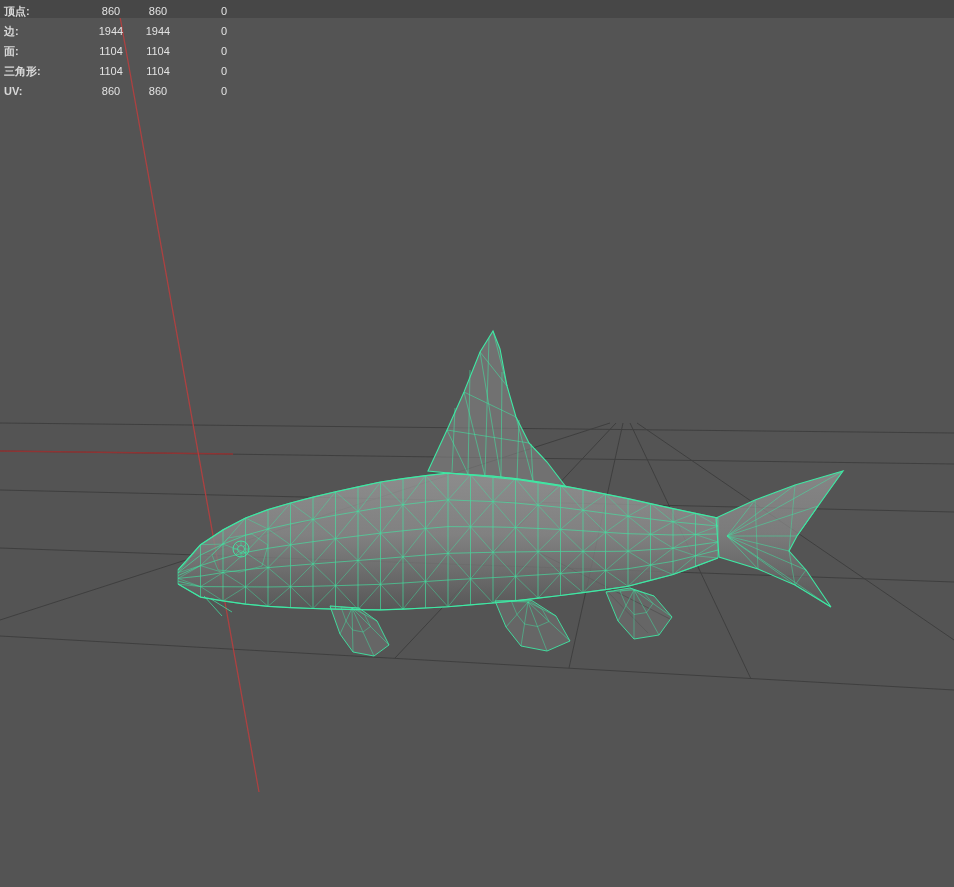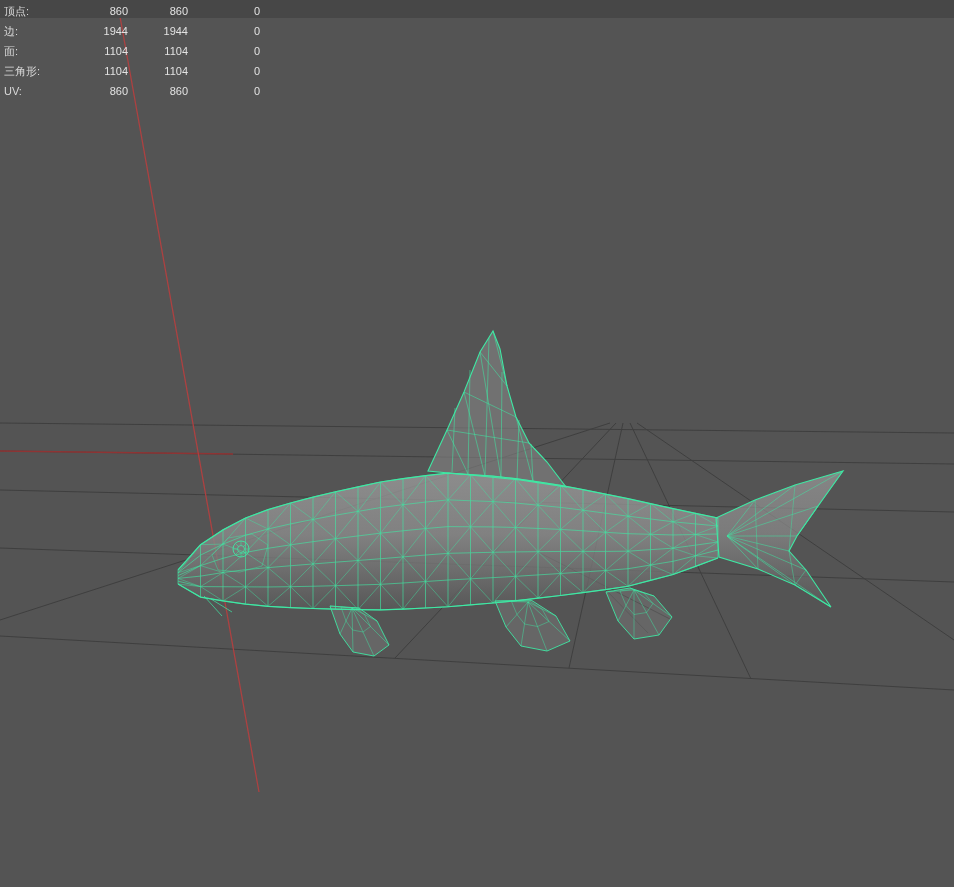--- a/index.html
+++ b/index.html
@@ -4,22 +4,22 @@
 <style>
   html,body{margin:0;padding:0;background:#545454;}
   .viewport{
     position:relative;width:954px;height:887px;overflow:hidden;
     background:#545454;font-family:"Liberation Sans",sans-serif;
   }
   #scene{position:absolute;top:0;left:0;}
   .top-strip{position:absolute;top:0;left:0;right:0;height:18px;background:#474747;}
   .stats{position:absolute;top:1px;left:4px;font-size:11px;}
   .stat-row{display:grid;grid-template-columns:90px 34px 60px 72px;height:20px;line-height:20px;}
-  .stat-label{text-align:left;color:#d8d8d8;}
-  .stat-val{text-align:right;color:#e2e2e2;}
+  .stat-label{text-align:left;color:#d8d8d8;font-weight:bold;}
+  .stat-val{text-align:center;color:#e2e2e2;}
 </style>
 </head>
 <body>
 
 <div class="viewport" style="background: rgb(84, 84, 84);">
   <svg id="scene" width="954" height="887" viewBox="0 0 954 887">
       <defs>
         <linearGradient id="bodyG" x1="0" y1="0" x2="0" y2="1">
           <stop offset="0%" stop-color="#9a9a9a"></stop>
           <stop offset="45%" stop-color="#8c8c8c"></stop>

